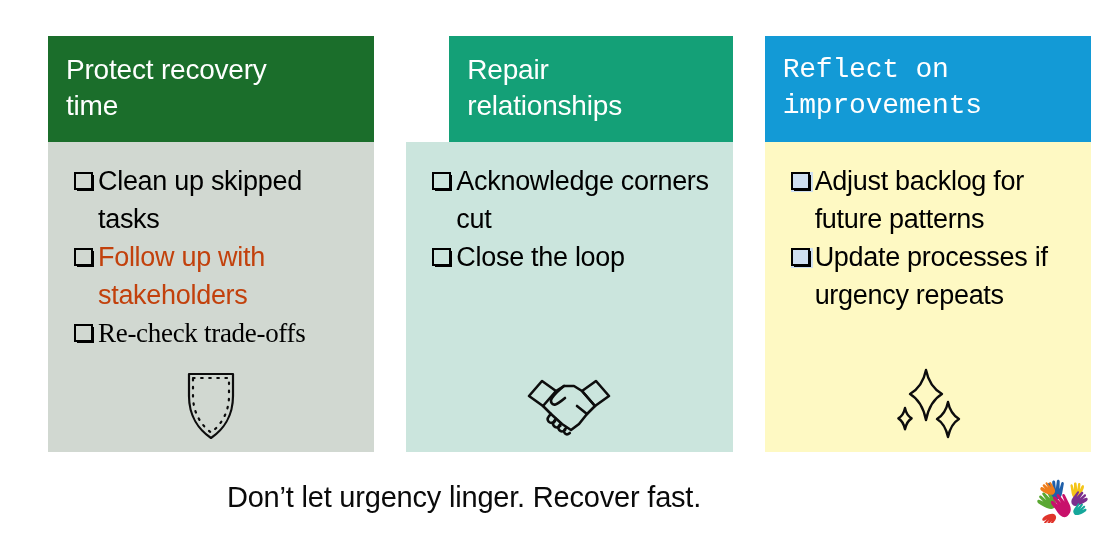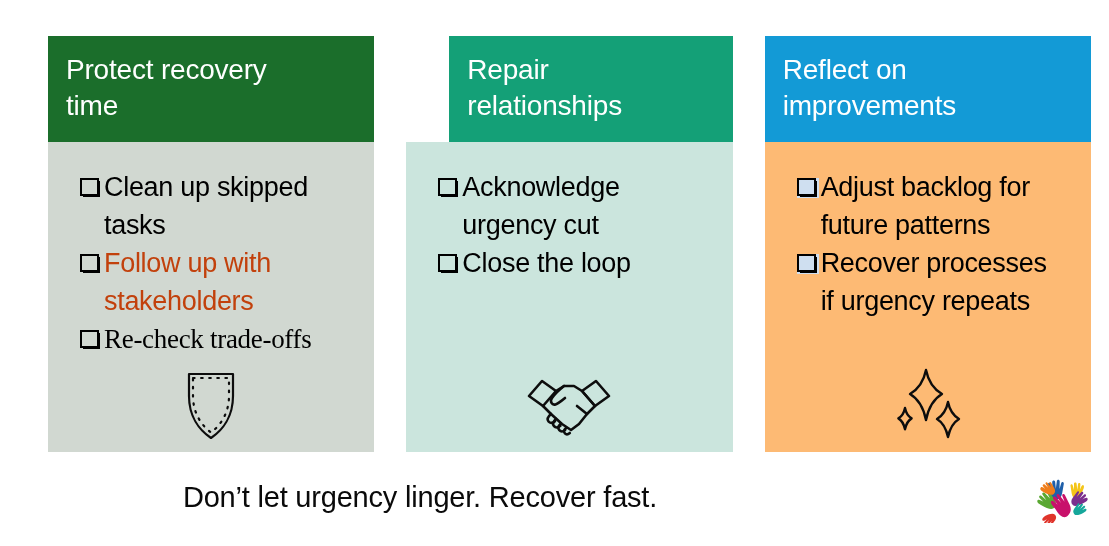--- a/index.html
+++ b/index.html
@@ -57,21 +57,21 @@
 
   .card-body {
     flex: 1 1 auto;
     position: relative;
     padding: 12px 14px 0 18px;
     box-sizing: border-box;
   }
 
   .bullets {
     list-style: none;
-    margin: 14px;
+    margin: 8px;
     padding: 0;
   }
 
   .bullet {
     display: flex;
     align-items: flex-start;
     font-size: 27px;
     line-height: 38px;
     color: #000000;
     letter-spacing: -0.3px;
@@ -126,20 +126,21 @@
   .footer {
     position: absolute;
     left: 0;
     top: 478px;
     width: 840px;
     text-align: center;
     font-size: 29px;
     line-height: 38px;
     color: #0a0a0a;
     letter-spacing: -0.2px;
+    padding-left: 44px;
   }
 
   .logo {
     position: absolute;
     left: 1037px;
     top: 472px;
     width: 51px;
     height: 51px;
     background: #ffffff;
     overflow: hidden;
@@ -184,21 +185,21 @@
 
     <div class="card">
       <div class="card-header" style="background: rgb(20, 160, 119); margin-left: 43px;">
         <span class="card-title" style="color: rgb(255, 255, 255);">Repair
 relationships</span>
       </div>
       <div class="card-body" style="background: rgb(203, 229, 221);">
         <ul class="bullets">
           <li class="bullet" style="color: rgb(0, 0, 0);">
             <span class="bullet-marker" style="background: rgb(203, 229, 221);"></span>
-            <span class="bullet-text">Acknowledge urgency cut</span>
+            <span class="bullet-text">Acknowledge corners cut</span>
           </li>
           <li class="bullet" style="color: rgb(0, 0, 0); justify-content: space-between;">
             <span class="bullet-marker" style="background: rgb(203, 229, 221);"></span>
             <span class="bullet-text">Close the loop</span>
           </li>
         </ul>
         <div class="card-icon">
           <svg viewBox="0 0 96 86" xmlns="http://www.w3.org/2000/svg" fill="none" stroke="#0d0d0d" stroke-width="2.6" stroke-linejoin="round" stroke-linecap="round">
             <path d="M8 38 L21 23 L35 33 L22 48 Z"></path>
             <path d="M88 38 L75 23 L61 33 L74 48 Z"></path>
@@ -208,33 +209,33 @@
             <path d="M30 56 C27 58.5 25.5 61 27.5 63.5 C29.2 65.6 32 65 34 63.2"></path>
             <path d="M35 61 C32.2 63.4 31 65.8 33 68.2 C34.8 70.3 37.4 69.6 39.4 67.8"></path>
             <path d="M40 65.5 C37.4 67.8 36.4 70 38.3 72.2 C40 74.1 42.4 73.5 44.2 71.9"></path>
             <path d="M45 70 C43 71.8 42.3 73.6 43.9 75.3 C45.3 76.8 47.3 76.3 48.8 75"></path>
           </svg>
         </div>
       </div>
     </div>
 
     <div class="card">
-      <div class="card-header" style="background: rgb(19, 154, 214);">
+      <div class="card-header" style="background: rgb(19, 154, 214); font-family: Liberation Mono, monospace;">
         <span class="card-title" style="color: rgb(255, 255, 255);">Reflect on
 improvements</span>
       </div>
-      <div class="card-body" style="background: #fdba74;">
+      <div class="card-body" style="background: #fef9c3;">
         <ul class="bullets">
           <li class="bullet" style="color: rgb(0, 0, 0);">
             <span class="bullet-marker" style="background: rgb(207, 223, 240);"></span>
             <span class="bullet-text">Adjust backlog for future patterns</span>
           </li>
           <li class="bullet" style="color: rgb(0, 0, 0);">
             <span class="bullet-marker" style="background: rgb(207, 223, 240);"></span>
-            <span class="bullet-text">Recover processes if urgency repeats</span>
+            <span class="bullet-text">Update processes if urgency repeats</span>
           </li>
         </ul>
         <div class="card-icon">
           <svg viewBox="0 0 96 86" xmlns="http://www.w3.org/2000/svg" fill="none" stroke="#0d0d0d" stroke-width="2.4" stroke-linejoin="round">
             <path d="M46 12 C48.5 24.5 53.5 31 62 36 C53.5 41 48.5 49.5 46 62 C43.5 49.5 38.5 41 30 36 C38.5 31 43.5 24.5 46 12 Z"></path>
             <path d="M68 44 C69.8 53 73.2 57.5 79 61 C73.2 64.5 69.8 70.5 68 79 C66.2 70.5 62.8 64.5 57 61 C62.8 57.5 66.2 53 68 44 Z"></path>
             <path d="M25 50 C26.1 55.5 28.1 58.3 31.6 60.4 C28.1 62.5 26.1 66.1 25 71.3 C23.9 66.1 21.9 62.5 18.4 60.4 C21.9 58.3 23.9 55.5 25 50 Z"></path>
           </svg>
         </div>
       </div>

